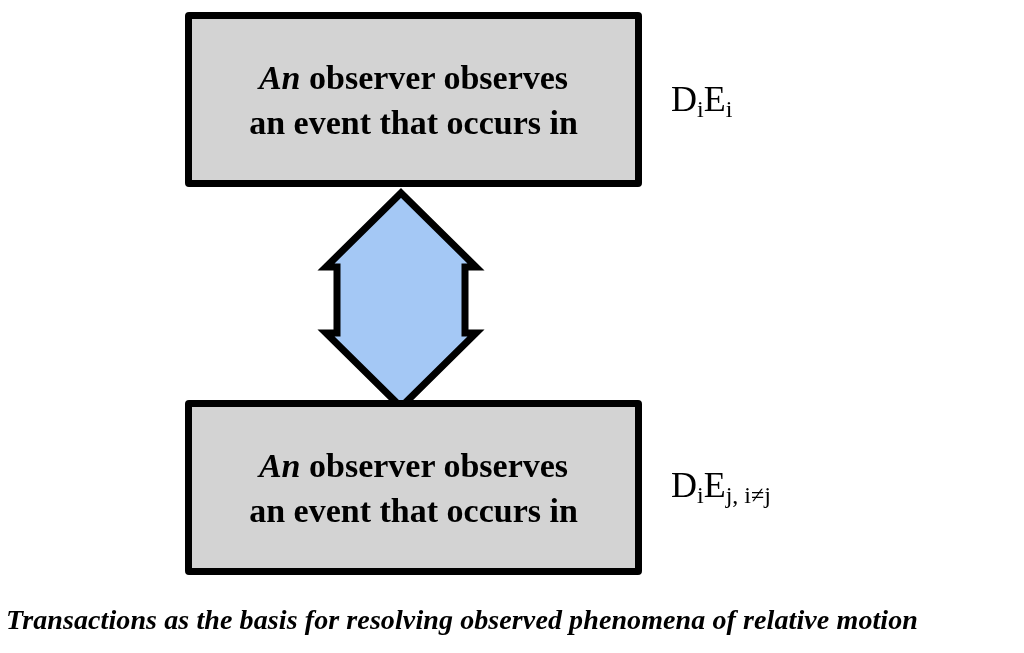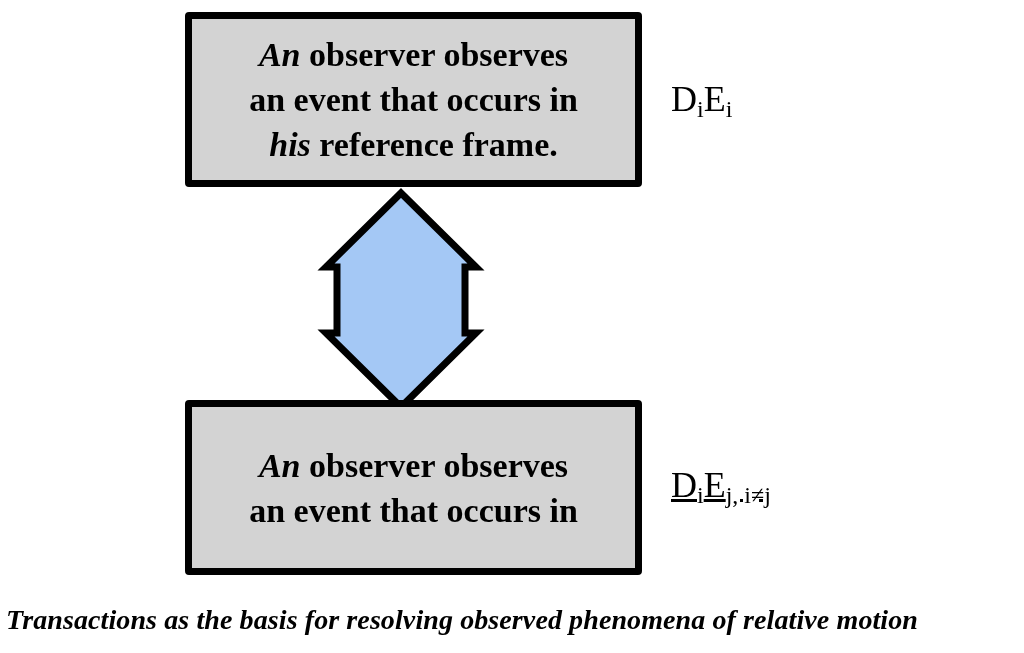--- a/index.html
+++ b/index.html
@@ -14,35 +14,34 @@
     }
     #box-top { top: 12px; }
     #box-bottom { top: 400px; }
     .box .line { white-space: nowrap; }
     .box i { font-style: italic; }
     .label {
       position: absolute; left: 671px; font-size: 36px; white-space: nowrap;
     }
     .label sub { font-size: 24px; vertical-align: -6px; line-height: 0; }
     #label-top { top: 78px; }
-    #label-bottom { top: 464px; text-decoration: underline; }
+    #label-bottom { top: 464px; }
     #arrow { position: absolute; left: 0; top: 0; width: 1024px; height: 653px; pointer-events: none; }
     #caption {
       position: absolute; left: 0; top: 604px; width: 1024px;
       font-weight: bold; font-style: italic; font-size: 28px; white-space: nowrap;
       text-align: left; padding-left: 6px; letter-spacing: 0.1px;
     }
   </style>
 </head>
 <body>
 
 <div id="box-top" class="box" style="background: rgb(211, 211, 211);">
   <div class="line"><i>An</i><span> observer observes</span></div>
   <div class="line">an event that occurs in</div>
-  <div class="line"><i>his</i><span> reference frame.</span></div>
 </div>
 
 <div id="label-top" class="label"><span>D</span><sub>i</sub><span>E</span><sub>i</sub></div>
 
 <svg id="arrow" viewBox="0 0 1024 653">
   <polygon id="arrow-poly" points="401,193 476,267 465,267 465,333 476,333 401,407 326,333 337,333 337,267 326,267" stroke-width="7" stroke-linejoin="miter" fill="#a4c8f5" stroke="#000000"></polygon>
 </svg>
 
 <div id="box-bottom" class="box" style="background: rgb(211, 211, 211);">
   <div class="line"><i>An</i><span> observer observes</span></div>

